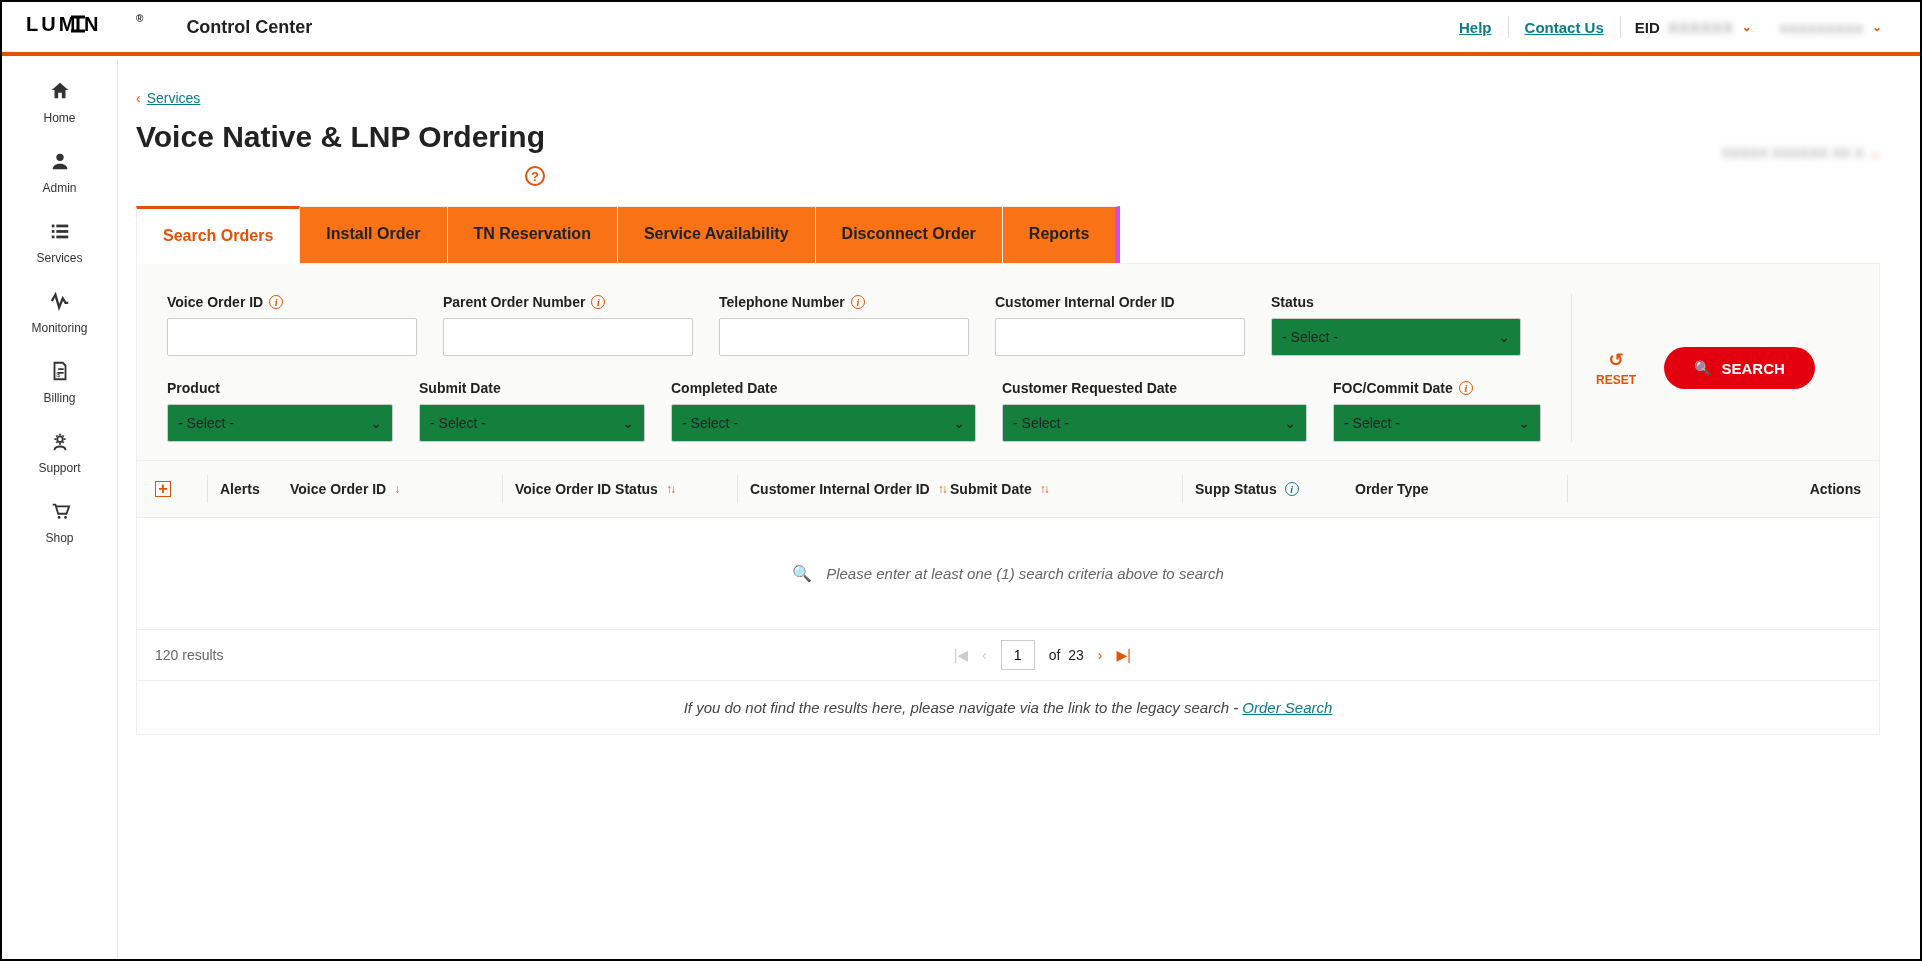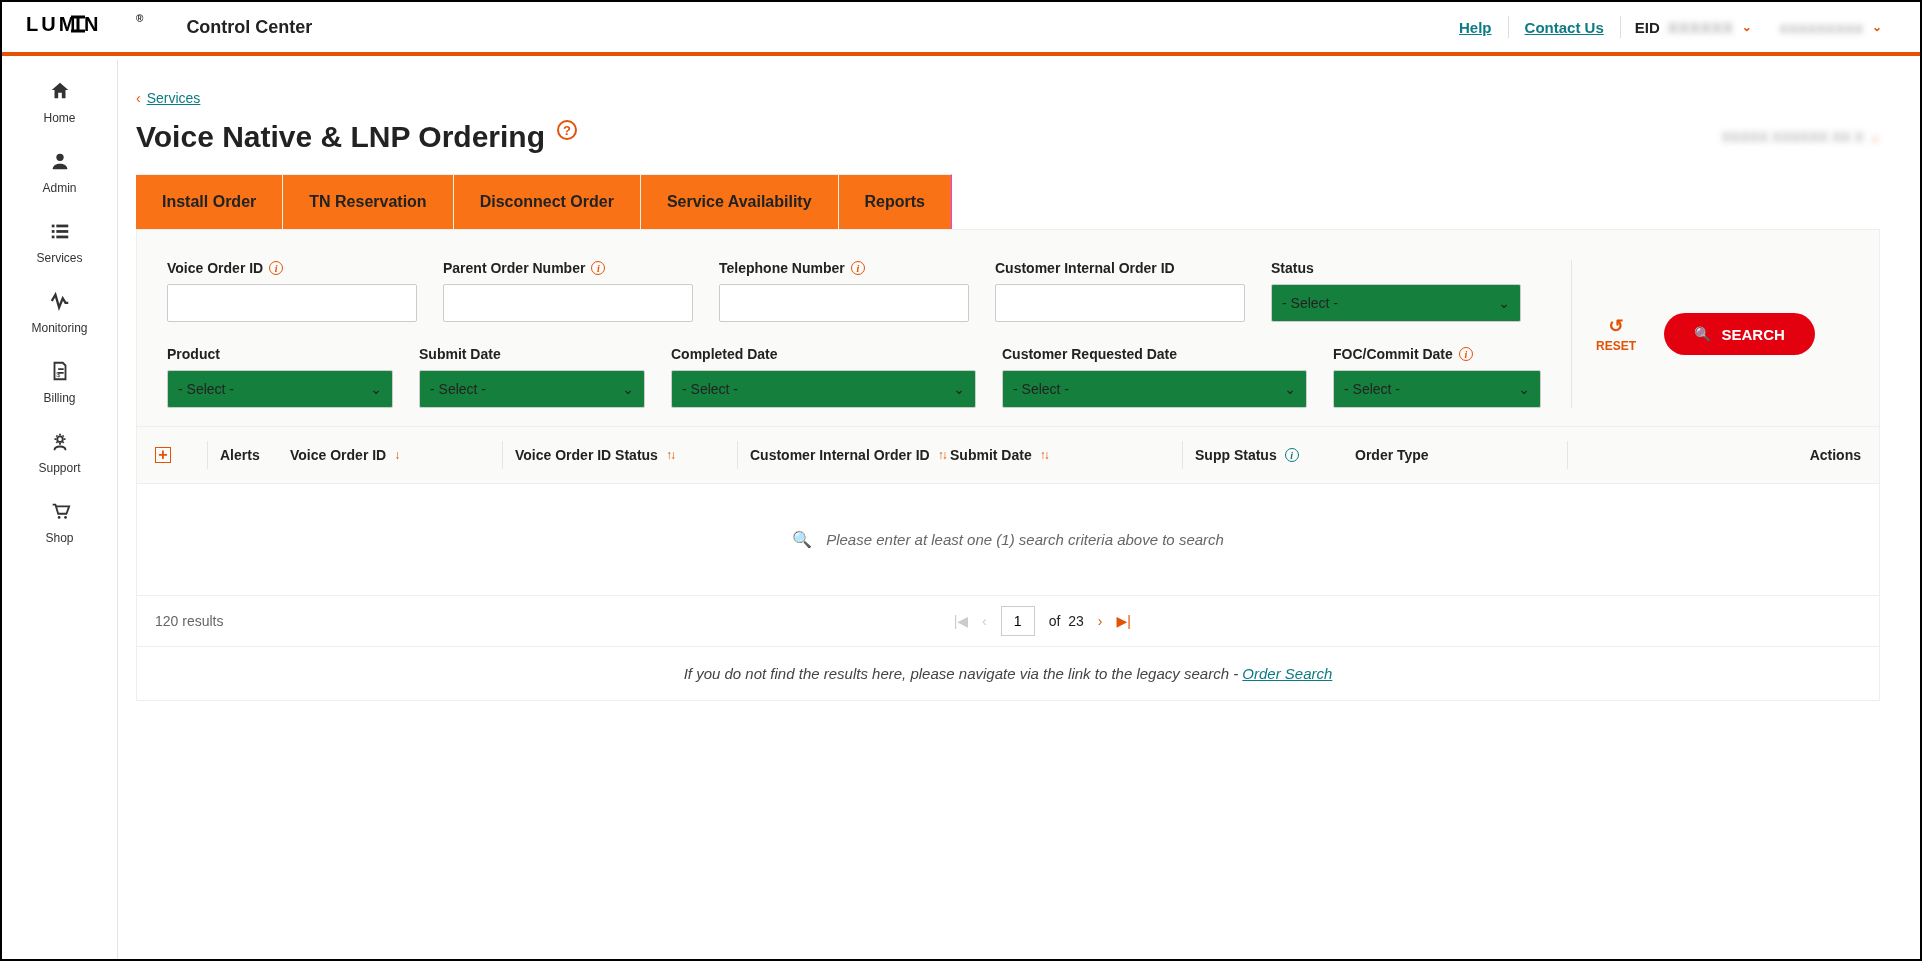--- a/index.html
+++ b/index.html
@@ -21,30 +21,30 @@
 .leftnav { position: absolute; top: 58px; left: 0; width: 116px; bottom: 0; border-right: 1px solid #e5e5e5; background: #fff; padding-top: 20px; }
 .nav-item { text-align: center; margin-bottom: 24px; cursor: pointer; }
 .nav-icon { font-size: 22px; color: #333; display: block; margin: 0 auto 4px; height: 24px; line-height: 24px; }
 .nav-label { font-size: 12px; color: #333; }
 
 
 .main { position: absolute; top: 58px; left: 94px; right: 0; bottom: 0; padding: 30px 40px; overflow: auto; }
 .breadcrumb { color: #e35205; font-size: 14px; display: flex; align-items: center; gap: 6px; margin-bottom: 14px; }
 .breadcrumb a { color: #0c7b84; text-decoration: underline; }
 .page-head { display: flex; align-items: center; justify-content: space-between; margin-bottom: 20px; }
-.page-title { font-size: 30px; font-weight: 900; display: flex; align-items: flex-start; gap: 12px; }
+.page-title { font-size: 30px; font-weight: 900; display: flex; align-items: flex-end; gap: 12px; flex-direction: column; }
 .help-circle { display:inline-flex; width:20px; height:20px; border:2px solid #e35205; border-radius:50%; align-items:center; justify-content:center; color:#e35205; font-size:13px; font-weight:bold; }
 .account-dd { color:#999; filter: blur(3px); font-size:14px; display:flex; align-items:center; gap:6px; }
 .account-chev { filter: none; color:#e35205; }
 
 
 .tabs { display: flex; border-bottom: 1px solid #e5e5e5; }
 .tab { padding: 18px 26px; font-weight: bold; font-size: 16px; cursor: pointer; color: #222; background: #f97316; border-top: 1px solid #eee; border-right: 1px solid #eee; }
 .tab.active { background: #fff; color: #e35205; border-top: 3px solid #e35205; border-left: 1px solid #eee; border-bottom: 1px solid #fff; margin-bottom: -1px; }
-.tab:last-child { border-right: 1px solid #d946ef; }
+.tab:last-child { border-right: 5px solid #d946ef; }
 
 
 .panel { background: #fafaf8; border: 1px solid #eee; padding: 30px 20px 18px; margin-top: -1px; }
 .search-grid { display: flex; gap: 26px; align-items: flex-end; flex-wrap: wrap; padding: 0 10px; border-right: 1px solid #e5e5e5; margin-right: 0; position:relative;}
 .row1 { margin-bottom: 24px; }
 .field { display: flex; flex-direction: column; }
 .field label { font-size: 14px; font-weight: bold; margin-bottom: 8px; display: flex; align-items: center; gap: 6px; }
 .info-i { display:inline-flex; width:14px; height:14px; border:1.5px solid #e35205; border-radius:50%; align-items:center; justify-content:center; color:#e35205; font-size:10px; font-weight:bold; font-style:italic; font-family: serif;}
 .text-input { height: 38px; border: 1px solid #ccc; border-radius: 2px; padding: 0 10px; background: #fff; font-size:14px;}
 .select { height: 38px; border: 1px solid #ccc; border-radius: 2px; padding: 0 10px; background: #15803d; display:flex; align-items:center; justify-content:space-between; font-size:14px; cursor:pointer;}
@@ -186,24 +186,25 @@
       <span>Voice Native &amp; LNP Ordering</span>
       <span class="help-circle">?</span>
     </div>
     <div class="account-dd">
       <span>XXXXX XXXXXX XX X</span>
       <span class="chev-down account-chev">⌄</span>
     </div>
   </div>
 
   <div class="tabs">
+    <div class="tab active">Search Orders</div>
     <div class="tab">Install Order</div>
     <div class="tab">TN Reservation</div>
+    <div class="tab">Service Availability</div>
     <div class="tab">Disconnect Order</div>
-    <div class="tab">Service Availability</div>
     <div class="tab">Reports</div>
   </div>
 
   <div class="panel">
     <div class="filters-wrap">
       <div class="filters-left">
         <div class="search-grid row1" style="border:none;">
           <div class="field">
             <label>
                 <span>Voice Order ID</span>

